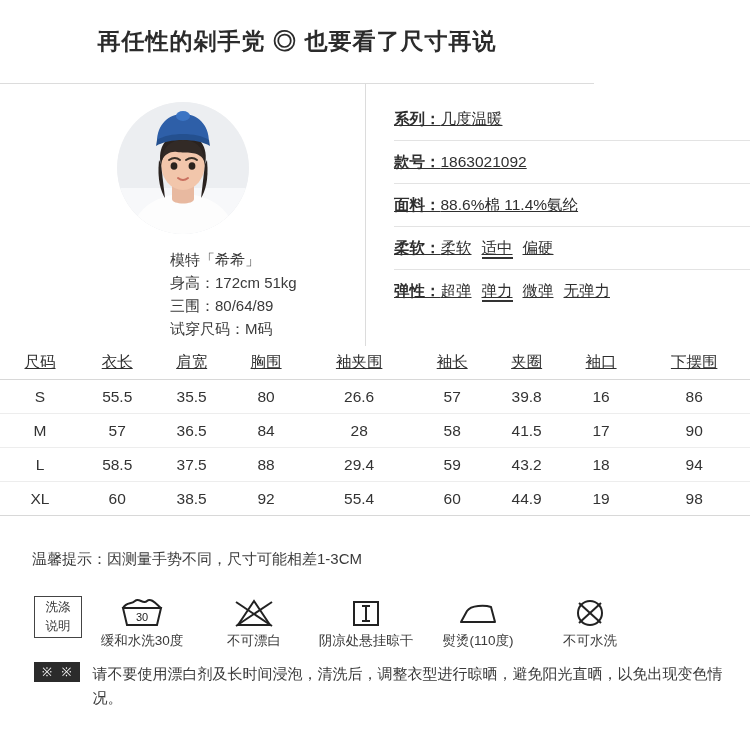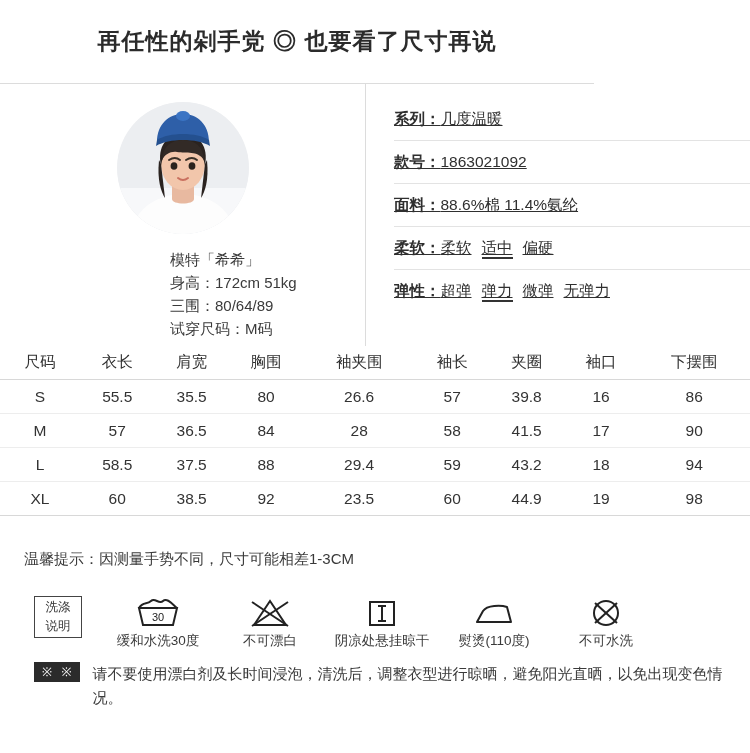--- a/index.html
+++ b/index.html
@@ -100,29 +100,29 @@
     font-size: 15.5px;
   }
   .size-table th, .size-table td {
     text-align: center;
     font-weight: normal;
     color: #333;
     padding: 0;
     height: 33px;
     vertical-align: middle;
   }
-  .size-table thead th { font-size: 15.5px; color: #2f2f2f; }
+  .size-table thead th { font-size: 15.5px; color: #2f2f2f; text-decoration: underline; }
   .size-table thead tr { border-bottom: 1px solid #d8d8d8; }
   .size-table tbody tr { border-bottom: 1px solid #ededed; }
   .size-table tbody tr:last-child { border-bottom: 1px solid #d8d8d8; margin-top: 36px; }
   .col-size { width: 80px; }
 
   .note {
     position: absolute;
-    left: 24px;
+    left: 32px;
     top: 550px;
     font-size: 15px;
     color: #3a3a3a;
   }
 
   
   .care-row {
     position: absolute;
     left: 34px;
     top: 596px;
@@ -134,21 +134,21 @@
   .care-badge {
     width: 48px;
     height: 42px;
     border: 1px solid #444;
     font-size: 12.5px;
     line-height: 19px;
     text-align: center;
     color: #333;
     box-sizing: border-box;
     padding-top: 1px;
-    margin-right: 20px;
+    margin-right: 4px;
     flex: none;
   }
   .care-item {
     width: 112px;
     text-align: center;
     font-size: 13.5px;
     color: #3a3a3a;
   }
   .care-item .icon { height: 34px; display: flex; align-items: center; justify-content: center; }
   .care-item .cap { margin-top: 2px; white-space: nowrap; }
@@ -299,21 +299,21 @@
         <td>59</td>
         <td>43.2</td>
         <td>18</td>
         <td>94</td>
       </tr>
       <tr>
         <td class="col-size">XL</td>
         <td>60</td>
         <td>38.5</td>
         <td>92</td>
-        <td>23.5</td>
+        <td>55.4</td>
         <td>60</td>
         <td>44.9</td>
         <td>19</td>
         <td>98</td>
       </tr>
     </tbody>
   </table>
 
   <div class="note">温馨提示：因测量手势不同，尺寸可能相差1-3CM</div>
 

